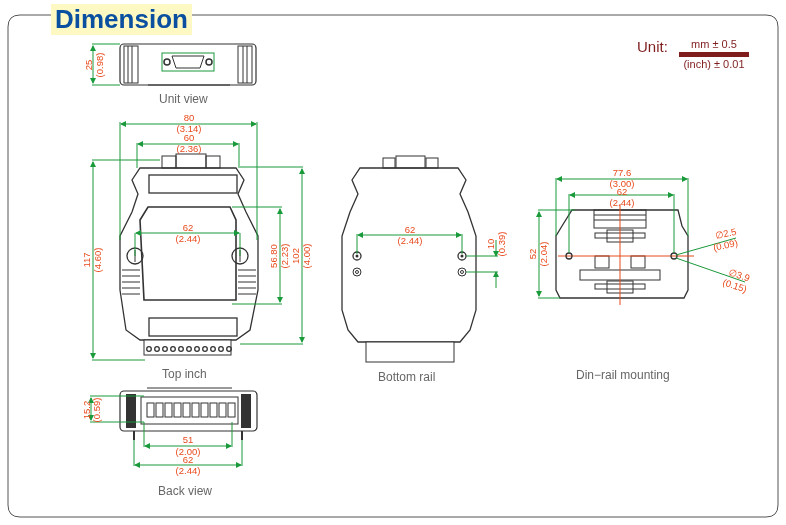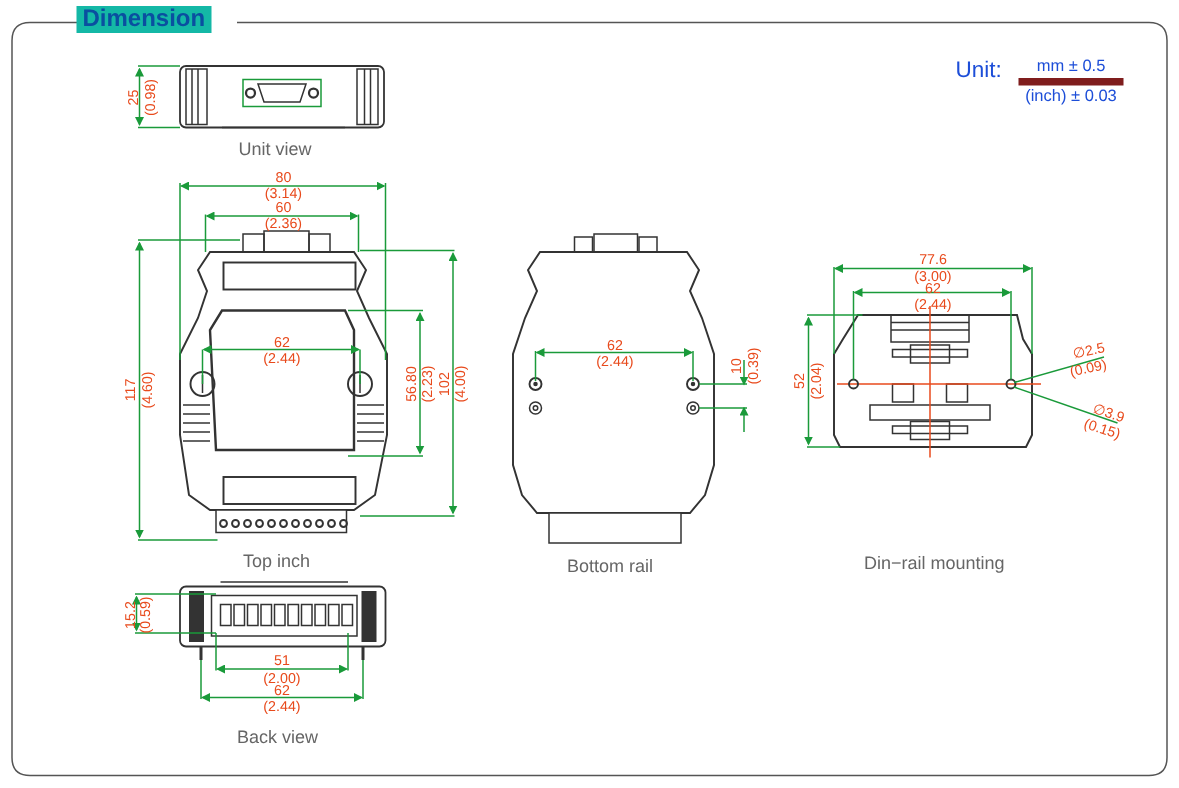--- a/index.html
+++ b/index.html
@@ -1,39 +1,39 @@
 <!DOCTYPE html>
 <html><head>
 <meta charset="utf-8">
 <style>
   html, body { margin:0; padding:0; background:#ffffff; }
   body { width:786px; height:525px; position:relative; overflow:hidden; font-family:"Liberation Sans", sans-serif; }
   .frame { position:absolute; left:0; top:0; width:786px; height:525px; }
-  .title { position:absolute; left:51px; top:4px; font-family:"Liberation Sans", sans-serif; font-weight:bold; font-size:16px; color:#0a4fa0; background:#14b8a6; padding:0 4px; }
-  .unit { position:absolute; left:637px; top:38px; color:#1d4ed8; font-size:15px; font-family:"Liberation Sans", sans-serif; }
+  .title { position:absolute; left:51px; top:4px; font-family:"Liberation Sans", sans-serif; font-weight:bold; font-size:26px; color:#0a4fa0; background:#fef9c3; padding:0 4px; }
+  .unit { position:absolute; left:637px; top:38px; color:#7f1d1d; font-size:15px; font-family:"Liberation Sans", sans-serif; }
   .unit .frac { position:absolute; left:42px; top:0px; width:70px; text-align:center; font-size:11px; line-height:13px; }
   .unit .frac .num { display:block; border-bottom:5px solid #7f1d1d; padding-bottom:1px; }
   .unit .frac .den { display:block; padding-top:1px; }
   .caption { position:absolute; font-size:12px; color:#666; font-family:"Liberation Sans", sans-serif; }
   svg text { font-family:"Liberation Sans", sans-serif; }
   .dim { fill:#e84a1c; font-size:9.5px; }
 </style>
 </head>
 <body>
 
 <svg class="frame" width="786" height="525" viewBox="0 0 786 525">
   <path d="M52 15 L20 15 Q8 15 8 27 L8 505 Q8 517 20 517 L766 517 Q778 517 778 505 L778 27 Q778 15 766 15 L158 15" fill="none" stroke="#555" stroke-width="1"></path>
 </svg>
 <div class="title">Dimension</div>
 
 <div class="unit">
   <span>Unit:</span>
   <span class="frac">
     <span class="num">mm ± 0.5</span>
-    <span class="den">(inch) ± 0.03</span>
+    <span class="den">(inch) ± 0.01</span>
   </span>
 </div>
 
 <svg style="position:absolute;left:0;top:0" width="786" height="525" viewBox="0 0 786 525">
   <defs>
     <marker id="ar" markerWidth="6" markerHeight="6" refX="5" refY="3" orient="auto">
         <path d="M0,0 L6,3 L0,6 z" fill="#1a9a3a"></path>
       </marker>
     <marker id="al" markerWidth="6" markerHeight="6" refX="1" refY="3" orient="auto">
         <path d="M6,0 L0,3 L6,6 z" fill="#1a9a3a"></path>

